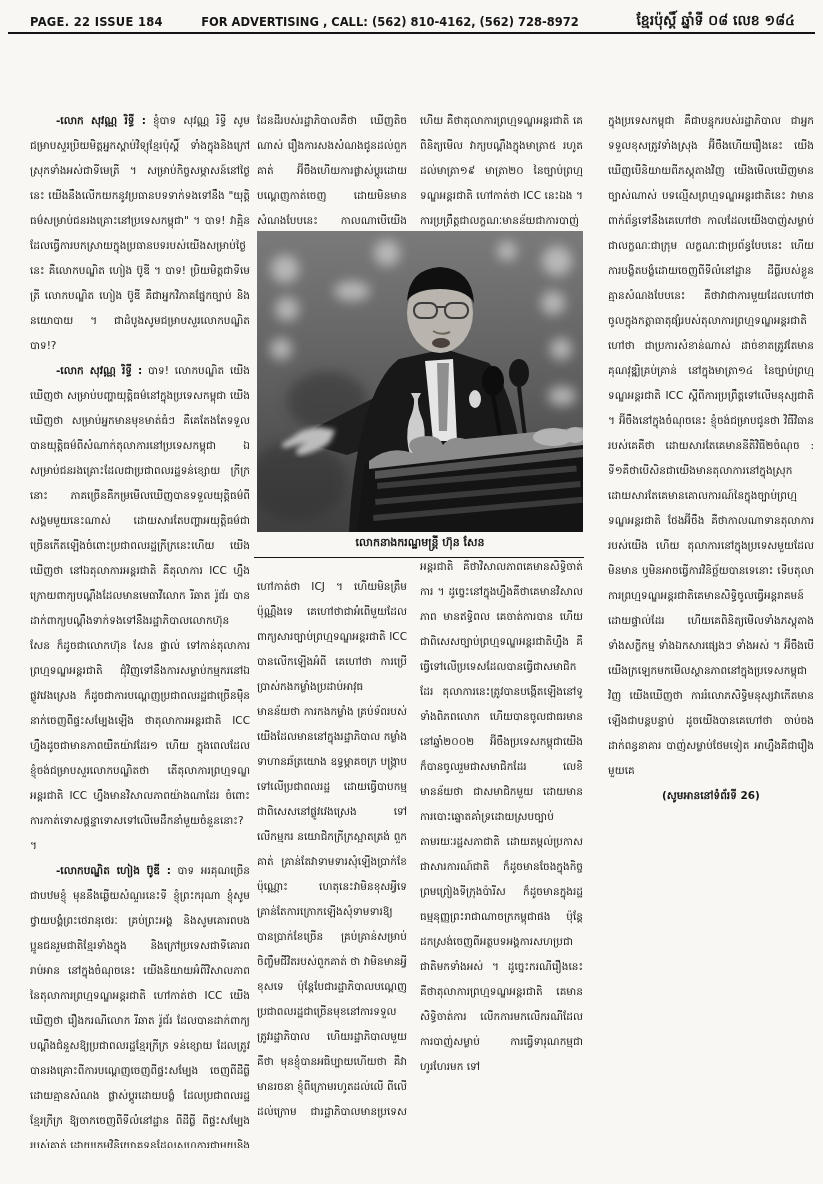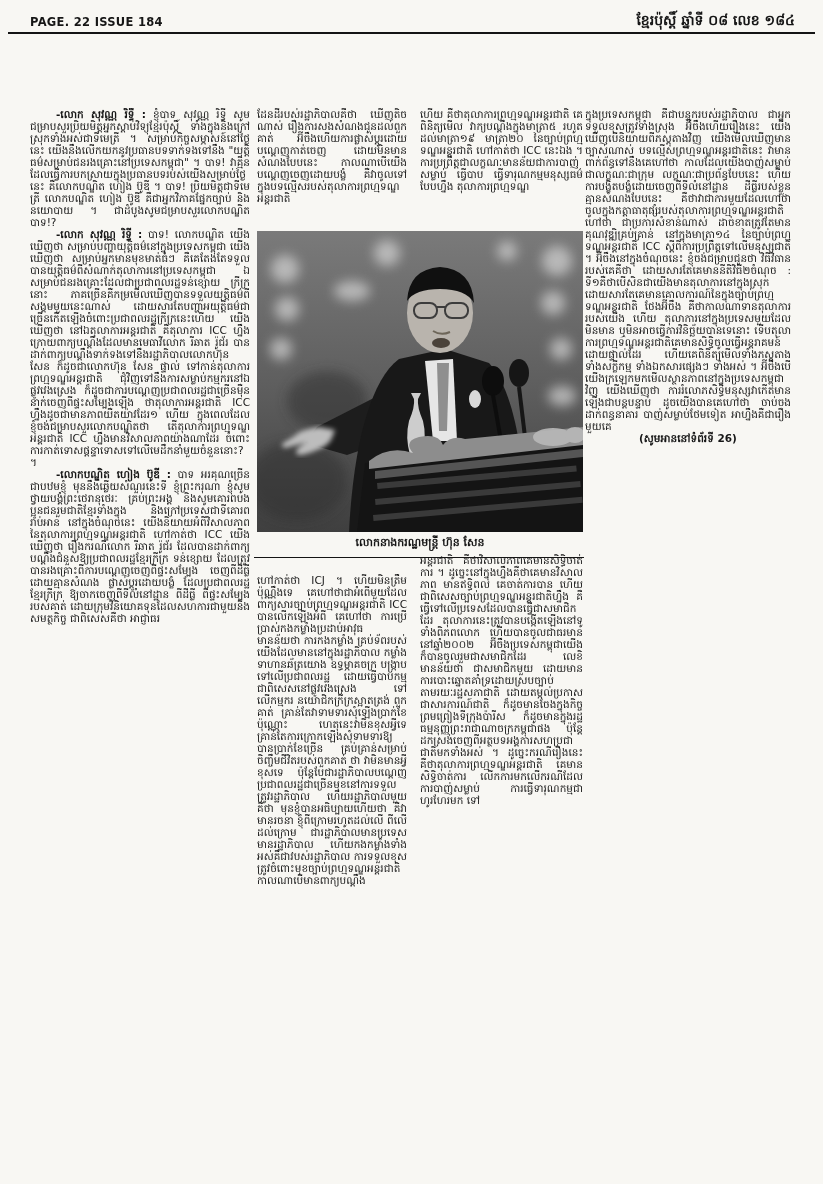--- a/index.html
+++ b/index.html
@@ -14,45 +14,46 @@
   .hdr-center{position:absolute;left:200px;top:15px;width:380px;text-align:center;font-size:11.5px;font-weight:bold;}
   .hdr-right{position:absolute;right:28px;top:11px;font-size:14px;font-weight:bold;}
   .hdr-rule{position:absolute;left:8px;right:8px;top:32px;border-top:2px solid #141414;}
   
   .headline{
     position:absolute;left:20px;right:20px;top:50px;height:52px;
     text-align:center;font-size:26px;font-weight:bold;line-height:50px;
     white-space:nowrap;overflow:hidden;
   }
   
-  .col{position:absolute;top:108px;font-size:10.5px;line-height:12px;
+  .col{position:absolute;top:108px;font-size:10.5px;line-height:25px;
        text-align:justify;overflow:hidden;}
   .col p{margin:0;text-indent:26px;}
   .col p + p{margin-top:0;}
   .lead{font-weight:bold;}
   .c1{left:30px;width:220px;height:1040px;}
   .c2t{left:257px;width:150px;height:122px;top:108px;}
   .c3t{left:420px;width:163px;height:122px;top:108px;}
-  .c4{left:585px;width:206px;height:1036px;}
+  .c4{left:608px;width:206px;height:1036px;}
   .c2b{left:257px;width:150px;height:556px;top:574px;}
   .c3b{left:420px;width:163px;height:546px;top:554px;}
   .cont-note{display:block;text-align:center;font-weight:bold;text-indent:0;}
   
   .photo{position:absolute;left:257px;top:231px;width:326px;height:301px;background:#555;}
   .photo svg{display:block;width:100%;height:100%;}
   .caption{position:absolute;left:257px;top:535px;width:326px;text-align:center;
            font-size:11px;font-weight:bold;}
   .cap-rule{position:absolute;left:254px;top:557px;width:330px;border-top:1.5px solid #141414;}
 </style>
 </head>
 <body>
 
 <div class="page">
 
   <div class="hdr-left">PAGE. 22 ISSUE 184</div>
+  <div class="hdr-center">FOR ADVERTISING ,  CALL: (562) 810-4162, (562) 728-8972</div>
   <div class="hdr-right">ខ្មែរប៉ុស្តិ៍ ឆ្នាំទី ០៨  លេខ ១៨៤</div>
   <div class="hdr-rule"></div>
 
 
   <div class="col c1">
     <p><span class="lead">-លោក សុវណ្ណ រិទ្ធី :</span> <span>ខ្ញុំបាទ សុវណ្ណ រិទ្ធី សូមជម្រាបសួរប្រិយមិត្តអ្នកស្តាប់វិទ្យុខ្មែរប៉ុស្តិ៍ ទាំងក្នុងនិងក្រៅស្រុកទាំងអស់ជាទីមេត្រី ។ សម្រាប់កិច្ចសម្ភាសន៍នៅថ្ងៃនេះ យើងនឹងលើកយកនូវប្រធានបទទាក់ទងទៅនឹង "យុត្តិធម៌សម្រាប់ជនរងគ្រោះនៅប្រទេសកម្ពុជា" ។ បាទ! វាគ្មិនដែលធ្វើការបកស្រាយក្នុងប្រធានបទរបស់យើងសម្រាប់ថ្ងៃនេះ គឺលោកបណ្ឌិត ហៀង ប៊ូឌី ។ បាទ! ប្រិយមិត្តជាទីមេត្រី លោកបណ្ឌិត ហៀង ប៊ូឌី គឺជាអ្នកវិភាគផ្នែកច្បាប់ និងនយោបាយ ។ ជាដំបូងសូមជម្រាបសួរលោកបណ្ឌិត បាទ!?</span></p>
     <p><span class="lead">-លោក សុវណ្ណ រិទ្ធី :</span> <span>បាទ! លោកបណ្ឌិត យើងឃើញថា សម្រាប់បញ្ហាយុត្តិធម៌នៅក្នុងប្រទេសកម្ពុជា យើងឃើញថា សម្រាប់អ្នកមានមុខមាត់ធំៗ គឺគេតែងតែទទួលបានយុត្តិធម៌ពីសំណាក់តុលាការនៅប្រទេសកម្ពុជា ឯសម្រាប់ជនរងគ្រោះដែលជាប្រជាពលរដ្ឋទន់ខ្សោយ ក្រីក្រនោះ ភាគច្រើនគឺកម្រមើលឃើញបានទទួលយុត្តិធម៌ពីសង្គមមួយនេះណាស់ ដោយសារតែបញ្ហាអយុត្តិធម៌ជាច្រើនកើតឡើងចំពោះប្រជាពលរដ្ឋក្រីក្រនេះហើយ យើងឃើញថា នៅឯតុលាការអន្តរជាតិ គឺតុលាការ ICC ហ្នឹង ក្រោយពាក្យបណ្តឹងដែលមានមេធាវីលោក រីឆាត រ៉ូជ័រ បានដាក់ពាក្យបណ្តឹងទាក់ទងទៅនឹងរដ្ឋាភិបាលលោកហ៊ុន សែន ក៏ដូចជាលោកហ៊ុន សែន ផ្ទាល់ ទៅកាន់តុលាការព្រហ្មទណ្ឌអន្តរជាតិ ជុំវិញទៅនឹងការសម្លាប់កម្មករនៅឯផ្លូវវេងស្រេង ក៏ដូចជាការបណ្តេញប្រជាពលរដ្ឋជាច្រើនម៉ឺននាក់ចេញពីផ្ទះសម្បែងឡើង ថាតុលាការអន្តរជាតិ ICC ហ្នឹងដូចជាមានភាពយឺតយ៉ាវដែរ១ ហើយ ក្នុងពេលដែល ខ្ញុំចង់ជម្រាបសួរលោកបណ្ឌិតថា តើតុលាការព្រហ្មទណ្ឌអន្តរជាតិ ICC ហ្នឹងមានវិសាលភាពយ៉ាងណាដែរ ចំពោះការកាត់ទោសផ្តន្ទាទោសទៅលើមេដឹកនាំមួយចំនួននោះ? ។</span></p>
     <p><span class="lead">-លោកបណ្ឌិត ហៀង ប៊ូឌី :</span> <span>បាទ អរគុណច្រើន ជាបឋមខ្ញុំ មុននឹងឆ្លើយសំណួរនេះទី ខ្ញុំព្រះករុណា ខ្ញុំសូមថ្វាយបង្គំព្រះថេរានុថេរៈ គ្រប់ព្រះអង្គ និងសូមគោរពបងប្អូនជនរួមជាតិខ្មែរទាំងក្នុង និងក្រៅប្រទេសជាទីគោរពរាប់អាន នៅក្នុងចំណុចនេះ យើងនិយាយអំពីវិសាលភាពនៃតុលាការព្រហ្មទណ្ឌអន្តរជាតិ ហៅកាត់ថា ICC យើងឃើញថា រឿងករណីលោក រីឆាត រ៉ូជ័រ ដែលបានដាក់ពាក្យបណ្តឹងជំនួសឱ្យប្រជាពលរដ្ឋខ្មែរក្រីក្រ ទន់ខ្សោយ ដែលត្រូវបានរងគ្រោះពីការបណ្តេញចេញពីផ្ទះសម្បែង ចេញពីដីធ្លី ដោយគ្មានសំណង ផ្លាស់ប្តូរដោយបង្ខំ ដែលប្រជាពលរដ្ឋខ្មែរក្រីក្រ ឱ្យចាកចេញពីទីលំនៅដ្ឋាន ពីដីធ្លី ពីផ្ទះសម្បែងរបស់គាត់ ដោយក្រុមវិនិយោគទុនដែលសហការជាមួយនិងសមត្ថកិច្ច ជាពិសេសគឺថា អាជ្ញាធរ</span></p>
   </div>
 

